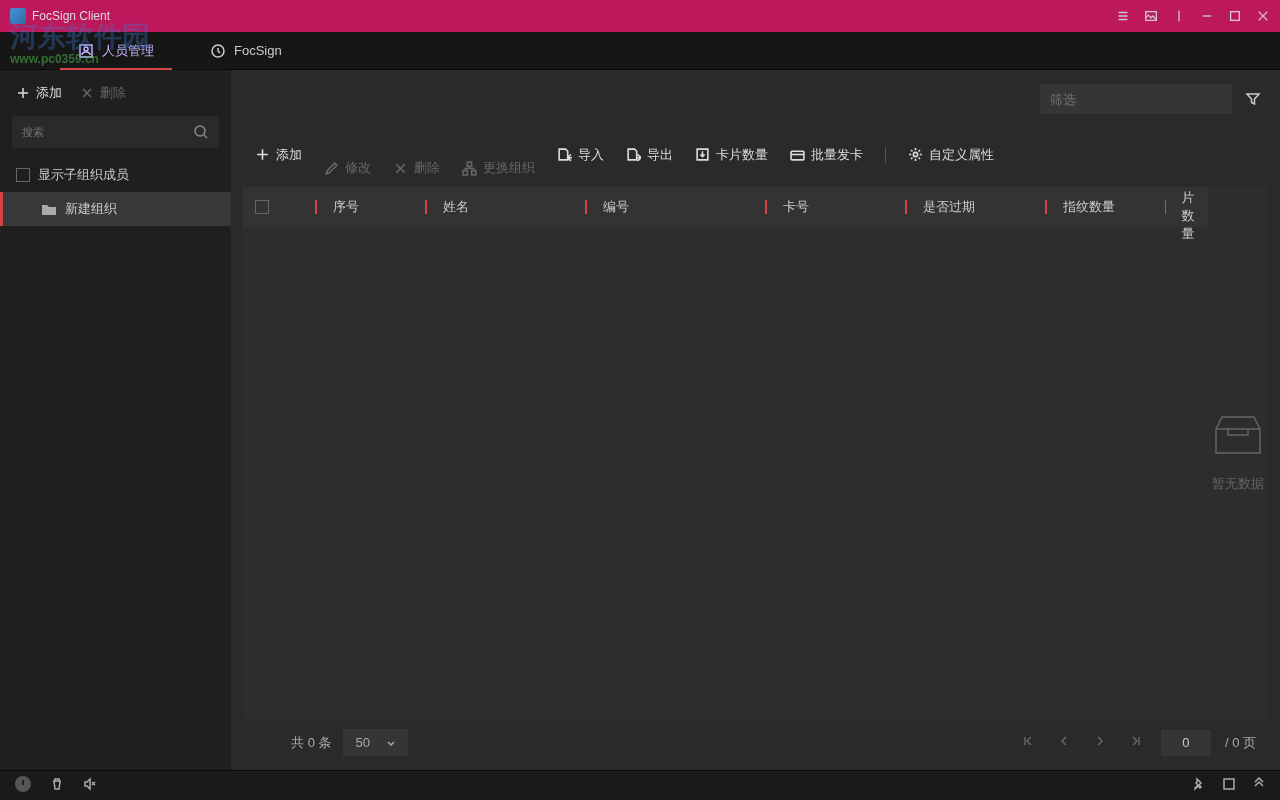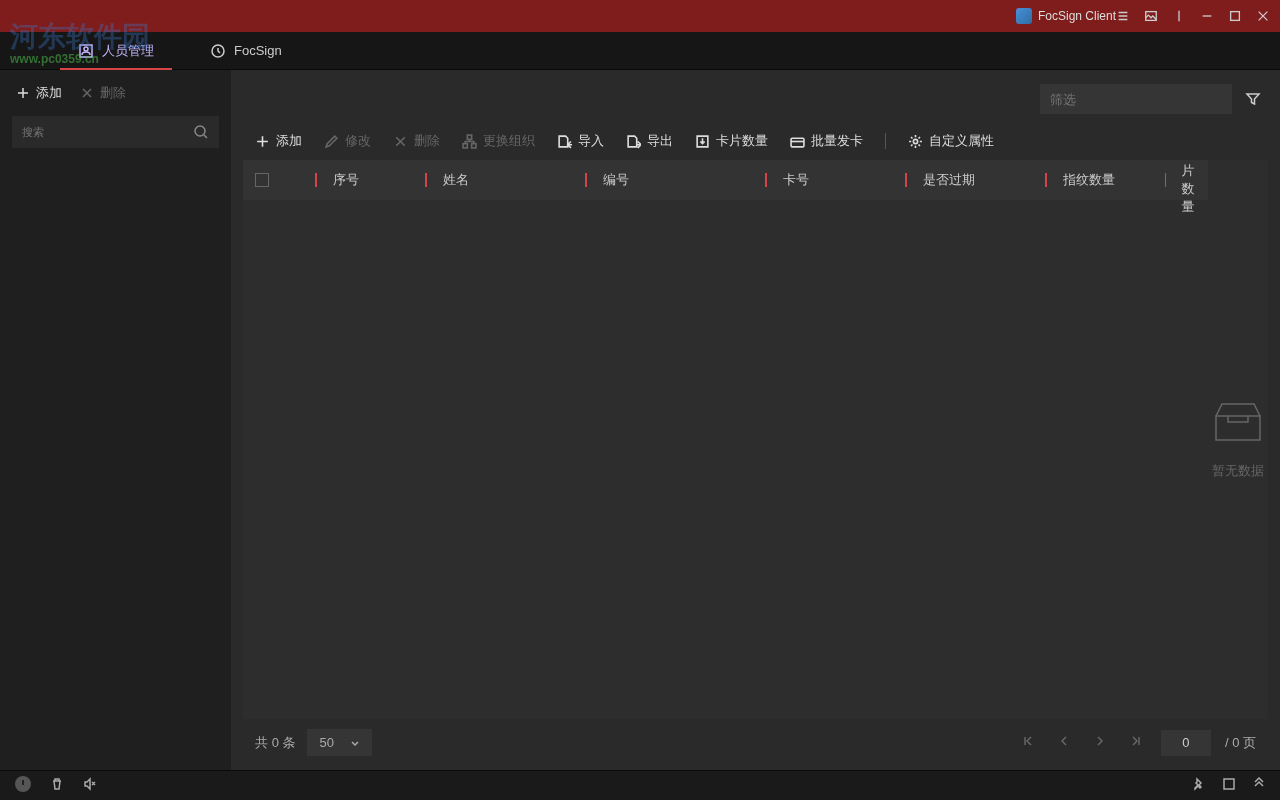--- a/index.html
+++ b/index.html
@@ -1,17 +1,17 @@
 <!DOCTYPE html>
 <html><head>
 <meta charset="utf-8">
 <style>
 *{margin:0;padding:0;box-sizing:border-box;font-family:"Microsoft YaHei",Arial,sans-serif;}
 body{background:#1a1a1a;color:#ccc;width:1280px;height:800px;overflow:hidden;position:relative;}
-.titlebar{height:32px;background:#7f1d1d;display:flex;align-items:center;padding:0 10px;justify-content:flex-end;}
+.titlebar{height:32px;background:#be185d;display:flex;align-items:center;padding:0 10px;justify-content:space-between;}
 .titlebar-left{display:flex;align-items:center;gap:6px;}
 .app-icon{width:16px;height:16px;background:linear-gradient(135deg,#4a90d9,#2e6da4);border-radius:3px;}
 .titlebar-title{font-size:12px;color:#ddd;}
 .titlebar-right{display:flex;align-items:center;gap:14px;}
 .titlebar-icon{width:14px;height:14px;color:#ccc;cursor:pointer;display:flex;align-items:center;justify-content:center;}
 .topbar{height:38px;background:#161616;display:flex;align-items:center;padding:0 0 0 60px;border-bottom:1px solid #0a0a0a;}
 .tab{display:flex;align-items:center;gap:8px;padding:0 18px;height:38px;font-size:13px;position:relative;cursor:pointer;}
 .tab.active{color:#c4b5fd;}
 .tab.active::after{content:'';position:absolute;bottom:0;left:0;right:0;height:2px;background:#d64545;}
 .tab-icon{width:16px;height:16px;}
@@ -34,35 +34,35 @@
 .tree-item:not(.selected){padding-left:16px;}
 .checkbox{width:14px;height:14px;border:1px solid #666;display:inline-block;flex-shrink:0;cursor:pointer;}
 .folder-icon{width:16px;height:14px;color:#aaa;}
 .content{flex:1;background:#2a2a2a;display:flex;flex-direction:column;padding:14px 12px 0;}
 .filter-row{display:flex;justify-content:flex-end;margin-bottom:8px;}
 .filter-box{display:flex;align-items:center;gap:0;}
 .filter-input{width:192px;height:30px;background:#353535;border:none;outline:none;color:#ccc;padding:0 10px;font-size:13px;}
 .filter-btn{width:30px;height:30px;display:flex;align-items:center;justify-content:center;cursor:pointer;margin-left:6px;}
 .toolbar{display:flex;align-items:center;gap:22px;padding:10px 12px;flex-wrap:wrap;}
 .tb-btn{display:flex;align-items:center;gap:6px;font-size:13px;cursor:pointer;color:#ddd;}
-.tb-btn.disabled{color:#666;}
+.tb-btn.disabled{color:#666;margin-top:27px;}
 .tb-btn svg{width:15px;height:15px;}
 .tb-sep{width:1px;height:16px;background:#555;}
 .table-wrap{flex:1;overflow:hidden;display:flex;flex-direction:row;background:#2d2d2d;}
 .table-header{display:flex;align-items:center;height:40px;background:#333;font-size:13px;}
 .th{padding:0 12px;display:flex;align-items:center;gap:8px;position:relative;}
 .th::before{content:'';width:2px;height:14px;background:#d64545;margin-right:8px;}
 .th.first::before{display:none;}
 .table-body{flex:1;display:flex;flex-direction:column;align-items:center;justify-content:center;color:#666;}
 .empty-icon{margin-bottom:14px;}
 .empty-text{font-size:13px;}
 .scrollbar-h{height:8px;background:#232323;margin:4px 0;}
 .scrollbar-h .thumb{height:100%;width:70%;background:#4a4a4a;}
 .pager{display:flex;align-items:center;justify-content:space-between;padding:10px 12px 14px;font-size:13px;color:#aaa;}
-.pager-left{display:flex;align-items:center;gap:12px;}
+.pager-left{display:flex;align-items:center;gap:12px;margin-left:36px;}
 .page-size{display:flex;align-items:center;gap:16px;background:#353535;padding:6px 12px;cursor:pointer;}
 .pager-right{display:flex;align-items:center;gap:14px;}
 .pg-btn{cursor:pointer;color:#666;padding:4px;}
 .page-input{width:50px;height:26px;background:#353535;border:none;outline:none;color:#ccc;text-align:center;font-size:13px;}
 .statusbar{height:30px;background:#1a1a1a;display:flex;align-items:center;justify-content:space-between;padding:0 14px;border-top:1px solid #0a0a0a;}
 .status-left{display:flex;align-items:center;gap:18px;}
 .status-right{display:flex;align-items:center;gap:16px;}
 .status-icon{cursor:pointer;color:#aaa;}
 svg{fill:none;stroke:currentColor;stroke-width:1.5;}
 </style>
@@ -148,20 +148,32 @@
         <span>删除</span>
       </div>
     </div>
     <div class="search-row">
       <div class="search-box">
         <input placeholder="搜索" style="">
         <svg viewBox="0 0 16 16">
             <circle cx="7" cy="7" r="5"></circle>
             <path d="M11 11l3 3"></path>
           </svg>
+      </div>
+    </div>
+    <div class="tree">
+      <div class="tree-item show-sub">
+        <span class="checkbox"></span>
+        <span>显示子组织成员</span>
+      </div>
+      <div class="tree-item selected">
+        <svg class="folder-icon" viewBox="0 0 16 14">
+            <path d="M1 3h5l2 2h7v8H1z" fill="currentColor" stroke="none"></path>
+          </svg>
+        <span>新建组织</span>
       </div>
     </div>
   </div>
 
   <div class="content">
     <div class="filter-row">
       <div class="filter-box">
         <input class="filter-input" placeholder="筛选" style="">
         <div class="filter-btn">
           <svg width="16" height="16" viewBox="0 0 16 16">

